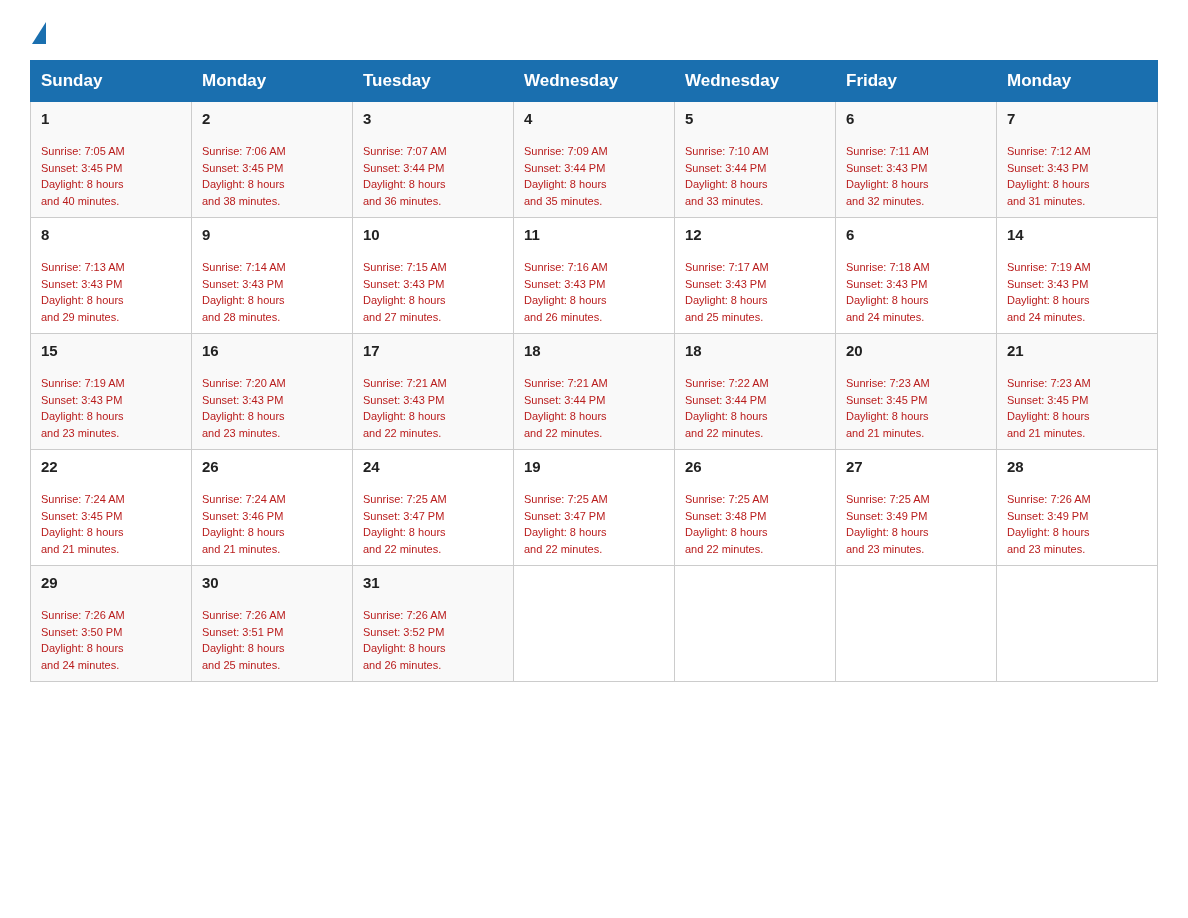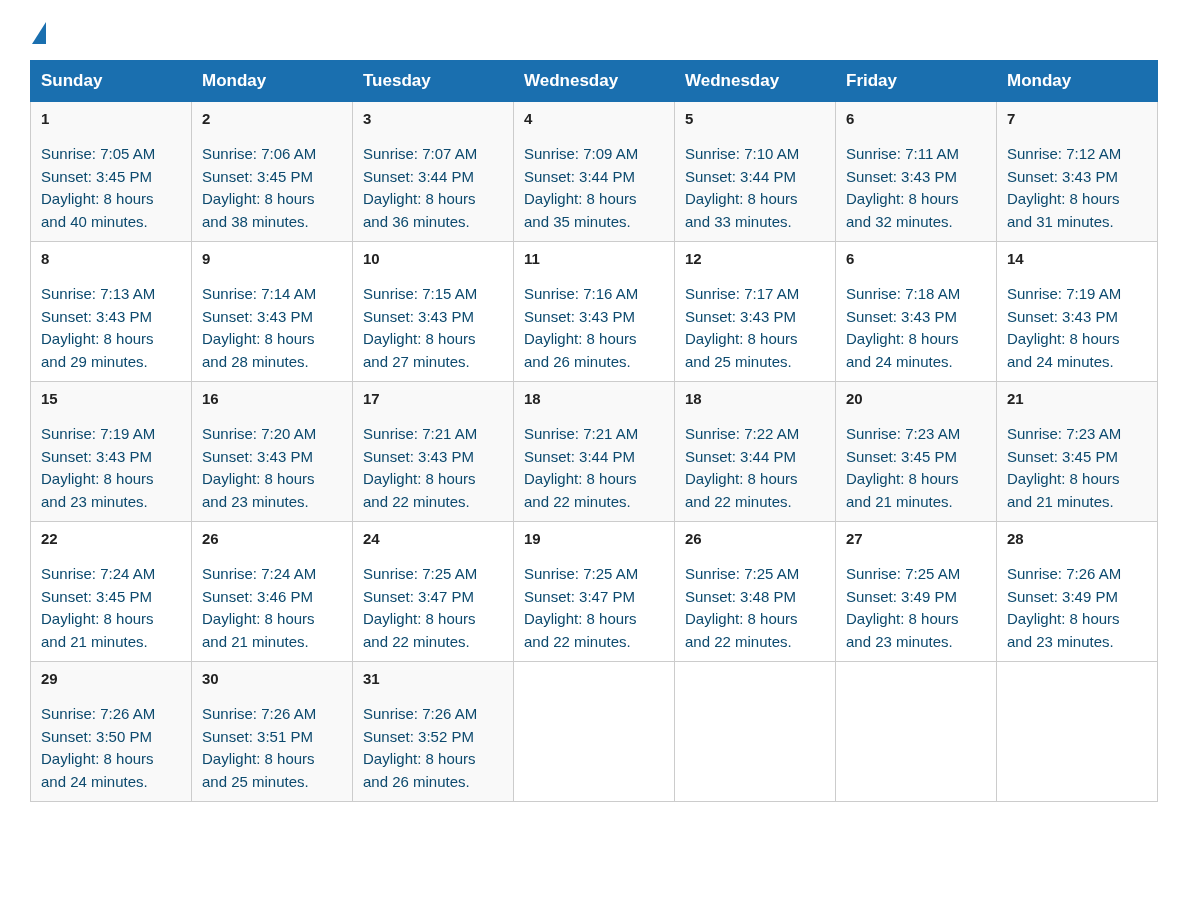--- a/index.html
+++ b/index.html
@@ -88,23 +88,23 @@
     tbody tr:nth-child(even) td {
       background-color: #fff;
     }
     .day-num {
       font-size: 15px;
       font-weight: bold;
       display: block;
       margin-bottom: 3px;
     }
     .day-info {
-      font-size: 15px;
+      font-size: 11px;
       line-height: 1.5;
-      color: #0c4a6e;
+      color: #b91c1c;
       margin-top: 16px;
     }
     .empty-cell {
       background-color: #fff !important;
     }
   </style>
 </head>
 <body>
 
 <div class="header">

